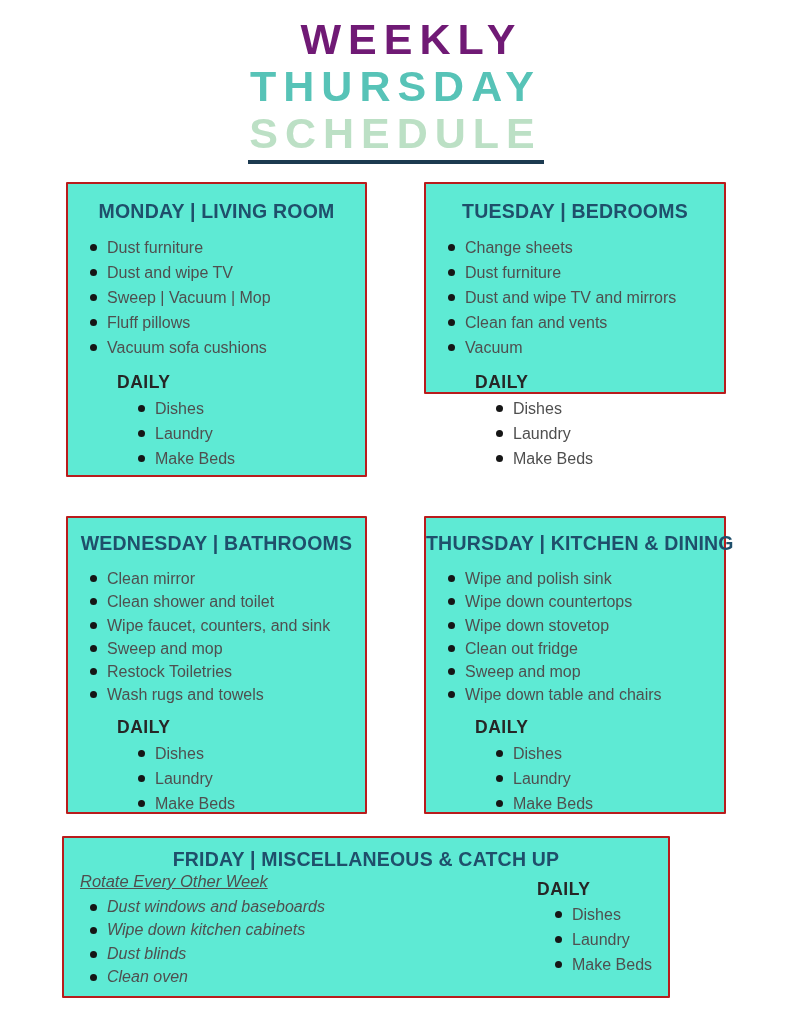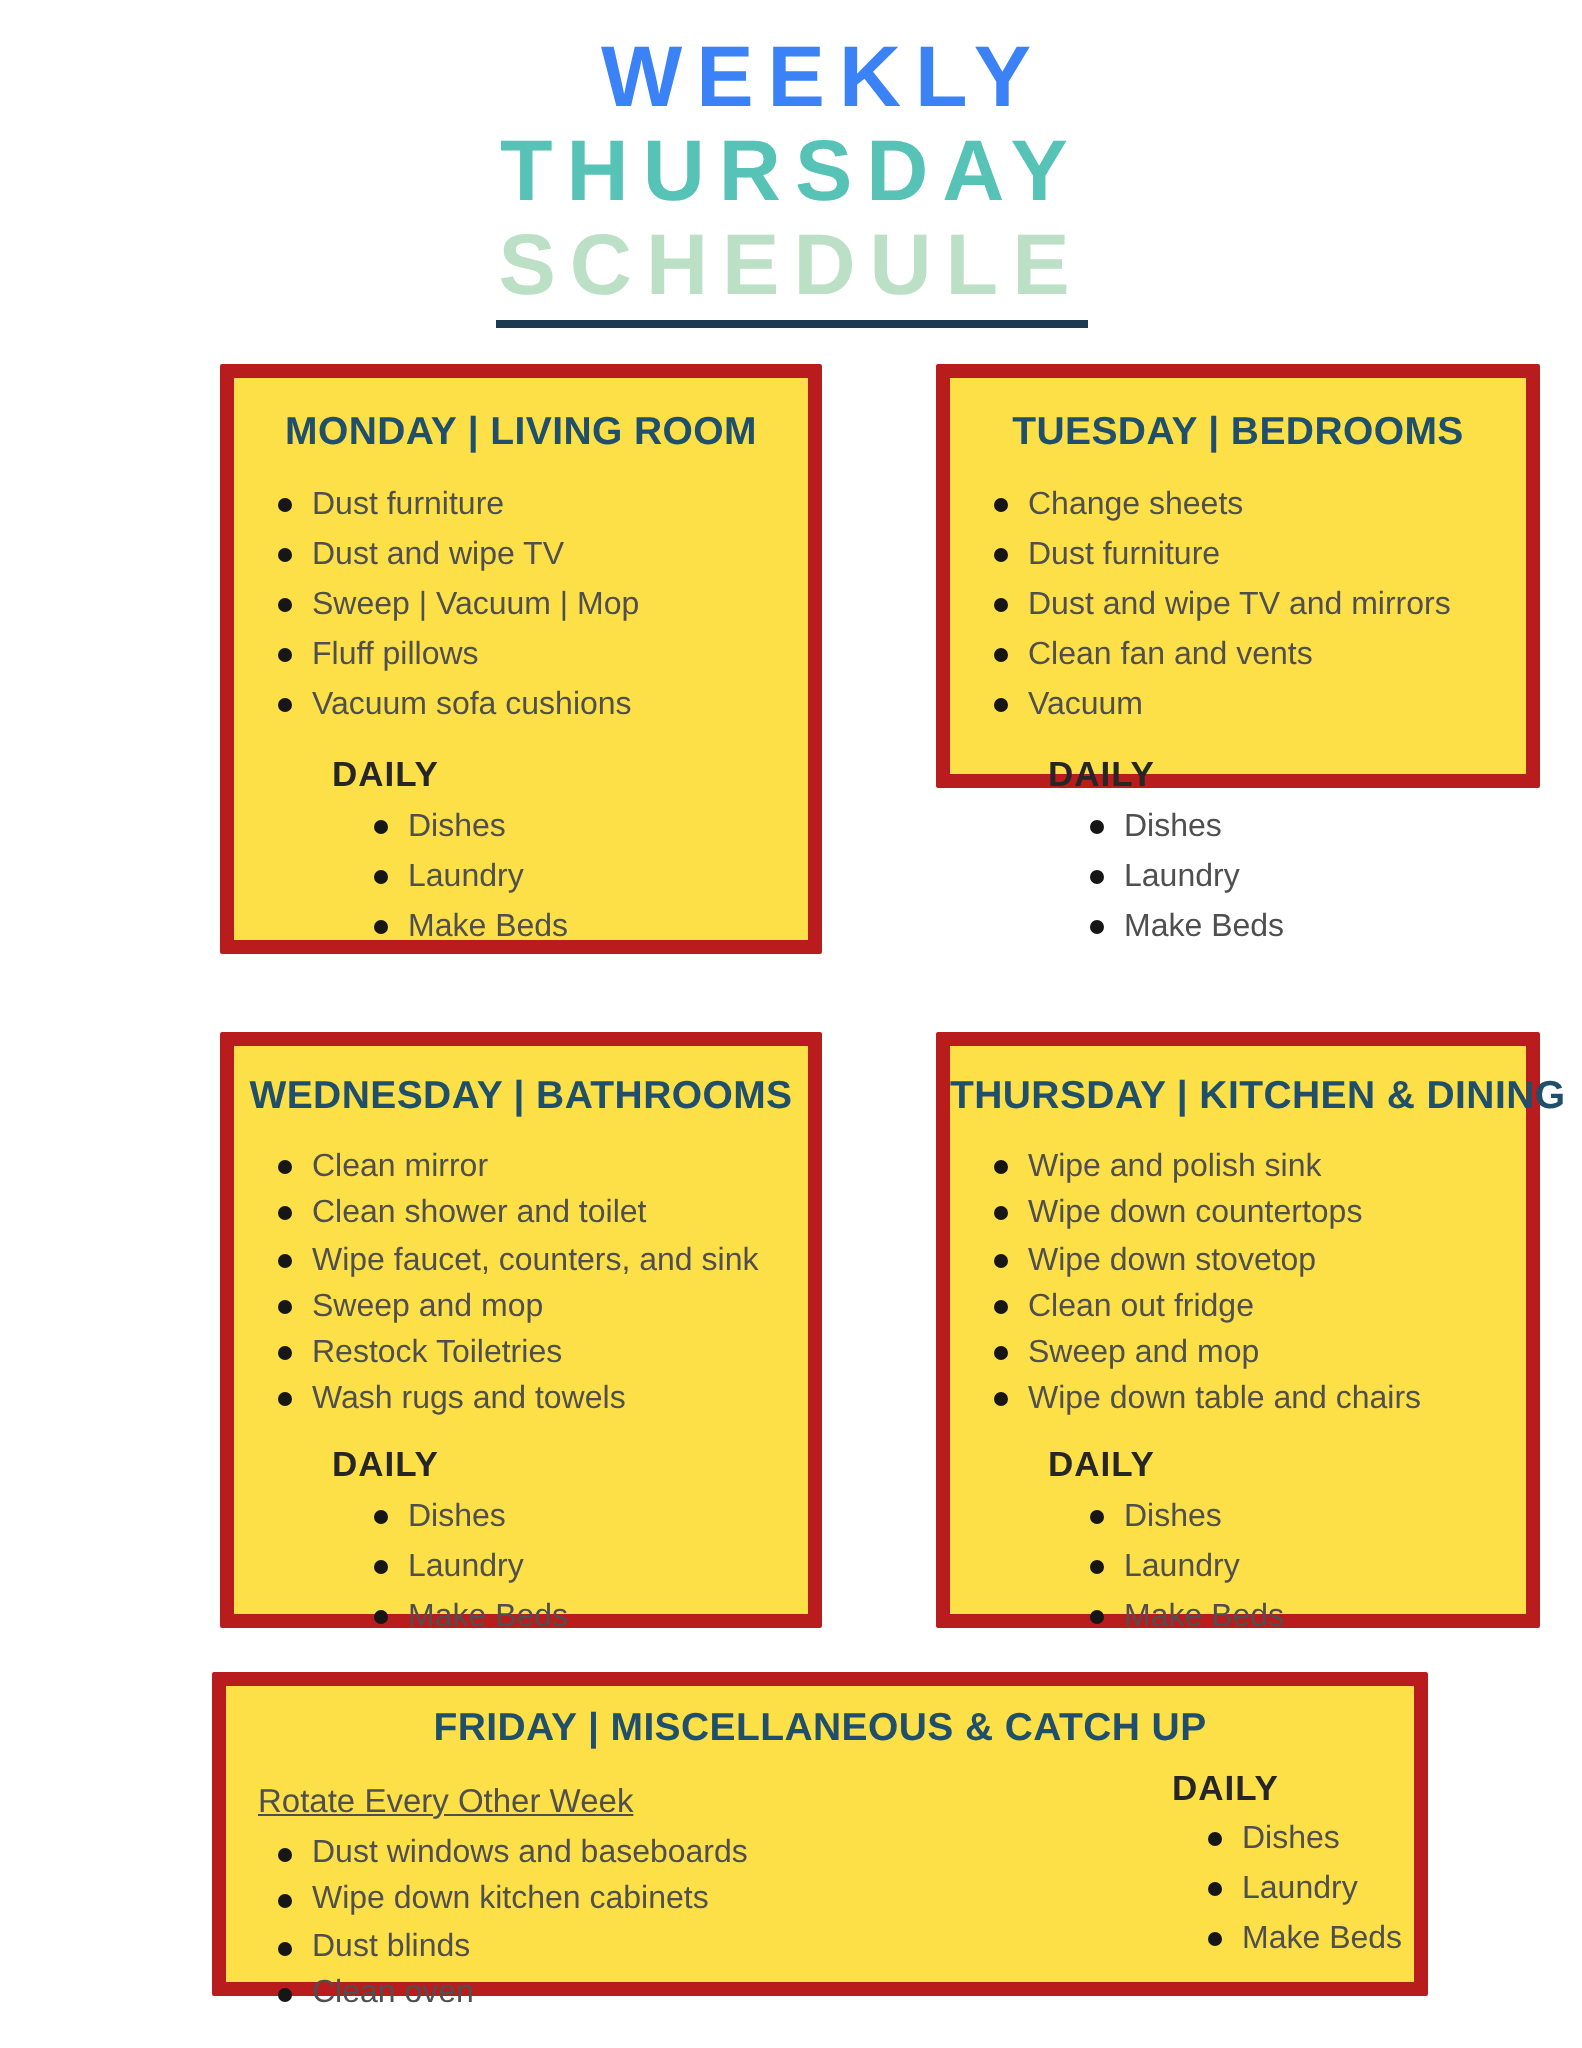--- a/index.html
+++ b/index.html
@@ -8,35 +8,34 @@
   .page {
     position:relative;
     width:791px; height:1024px;
     background:#ffffff;
     overflow:hidden;
   }
 
   
   .title-block { position:absolute; top:16px; left:0; width:100%; text-align:center; }
   .title-line { font-weight:800; font-size:43px; line-height:47px; letter-spacing:7px; }
-  .title-weekly   { color:#3b82f6;margin-left:32px; }
+  .title-weekly   { color:#701a75;margin-left:32px; }
   .title-cleaning { color:#57C3B7; }
   .title-schedule { color:#BCE0C5; }
   .title-underline {
     width:296px; height:4px; background:#1C3A50;
     margin:3px auto 0 auto;
   }
 
   
   .card {
     position:absolute;
-    background:#fde047;
-    border:7px solid #b91c1c;
+    background:#5eead4;
+    border:2px solid #b91c1c;
     border-radius:1px;
-    margin-left:44px;
   }
   .card-monday    { left:66px;  top:182px; width:301px; height:295px; }
   .card-tuesday   { left:424px; top:182px; width:302px; height:212px; }
   .card-wednesday { left:66px;  top:516px; width:301px; height:298px; }
   .card-thursday  { left:424px; top:516px; width:302px; height:298px; }
   .card-friday    { left:62px;  top:836px; width:608px; height:162px; }
 
   .card-header {
     text-align:center;
     color:#1F4F6B;
@@ -97,21 +96,21 @@
     position:absolute;
     left:0; top:9px;
     width:7px; height:7px;
     border-radius:50%;
     background:#161616;
   }
 
   
   .card-friday .card-header { margin-top:10px; }
   .friday-columns { position:relative; width:100%; }
-  .friday-left { position:absolute; left:16px; top:16px; }
+  .friday-left { position:absolute; left:16px; top:1px;font-style:italic; }
   .rotate-label {
     font-size:16.5px;
     color:#4F4F4F;
     text-decoration:underline;
     margin-bottom:4px;
   }
   .friday-left ul.task-list { margin-top:4px; padding-left:10px; }
   .friday-left ul.task-list li { line-height:23.3px; }
   .friday-right { position:absolute; left:425px; top:8px; }
   .friday-right .daily-label { margin:0 0 0 48px; }

